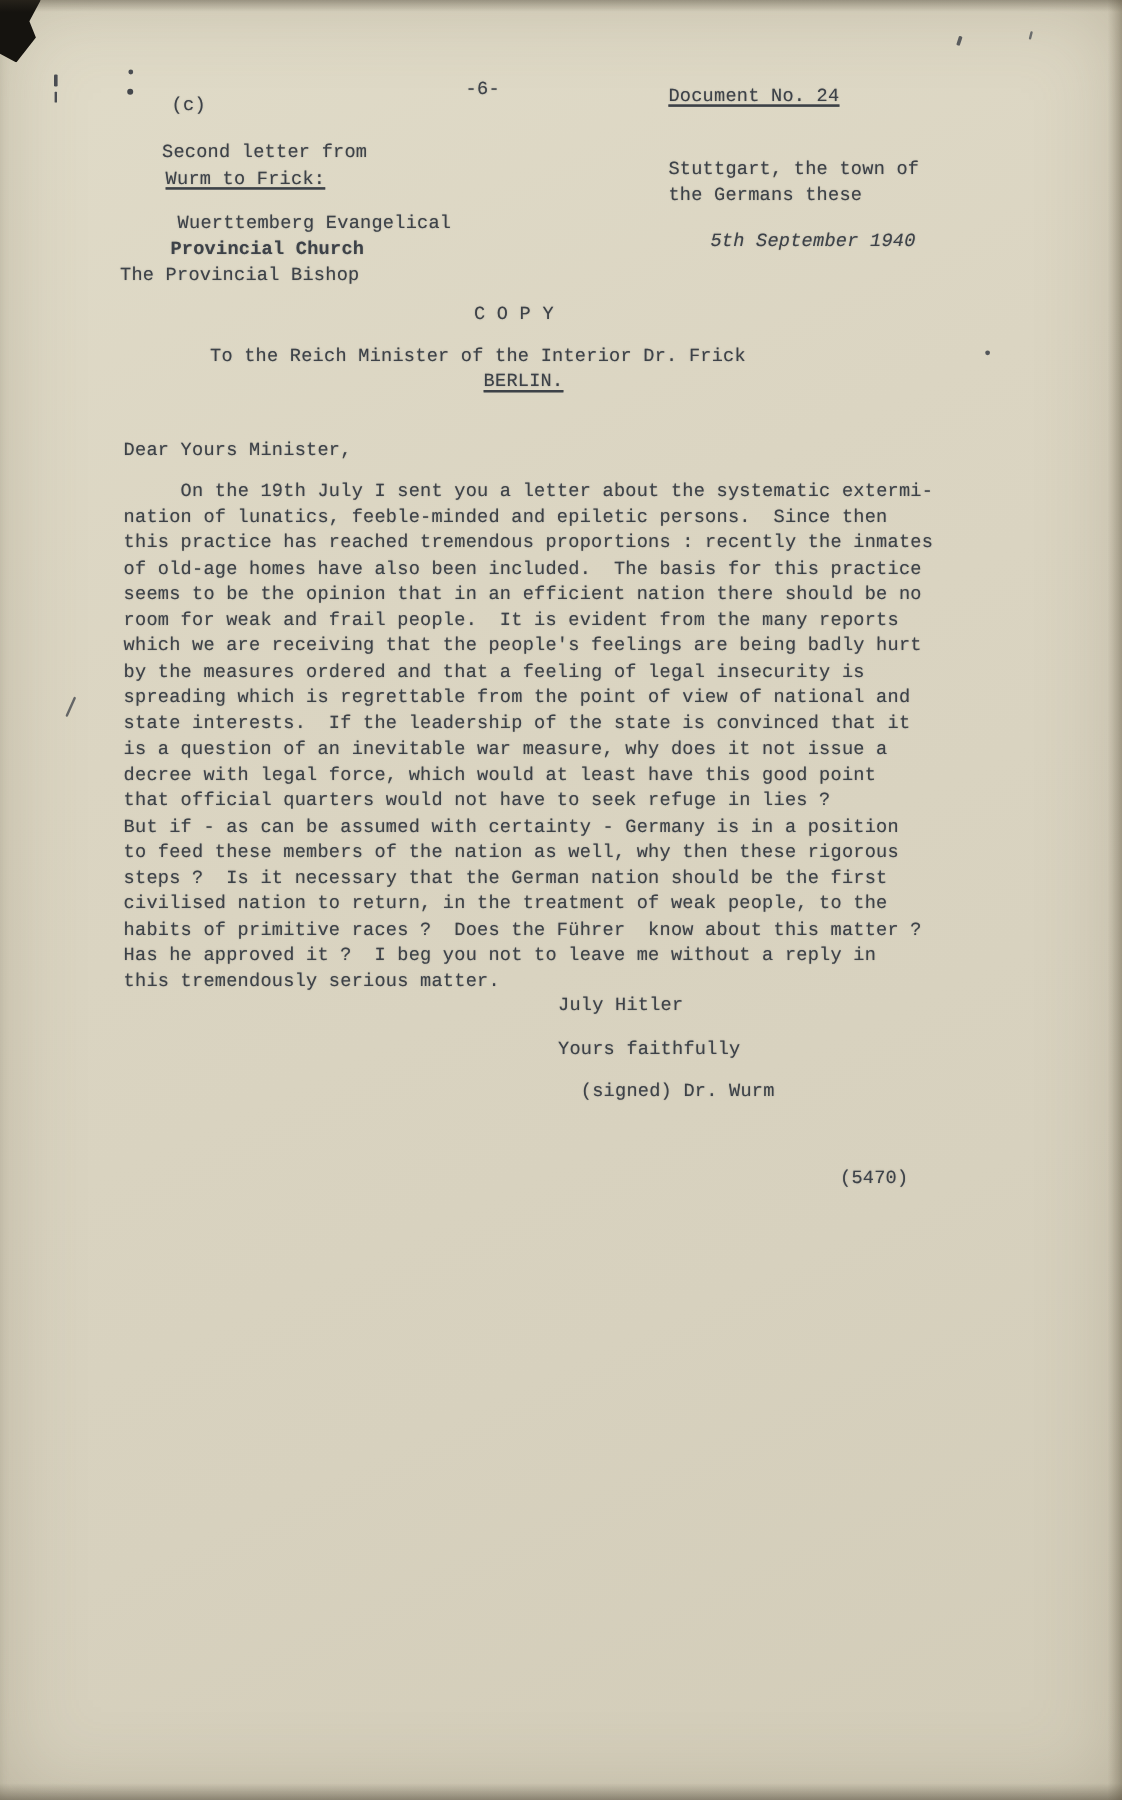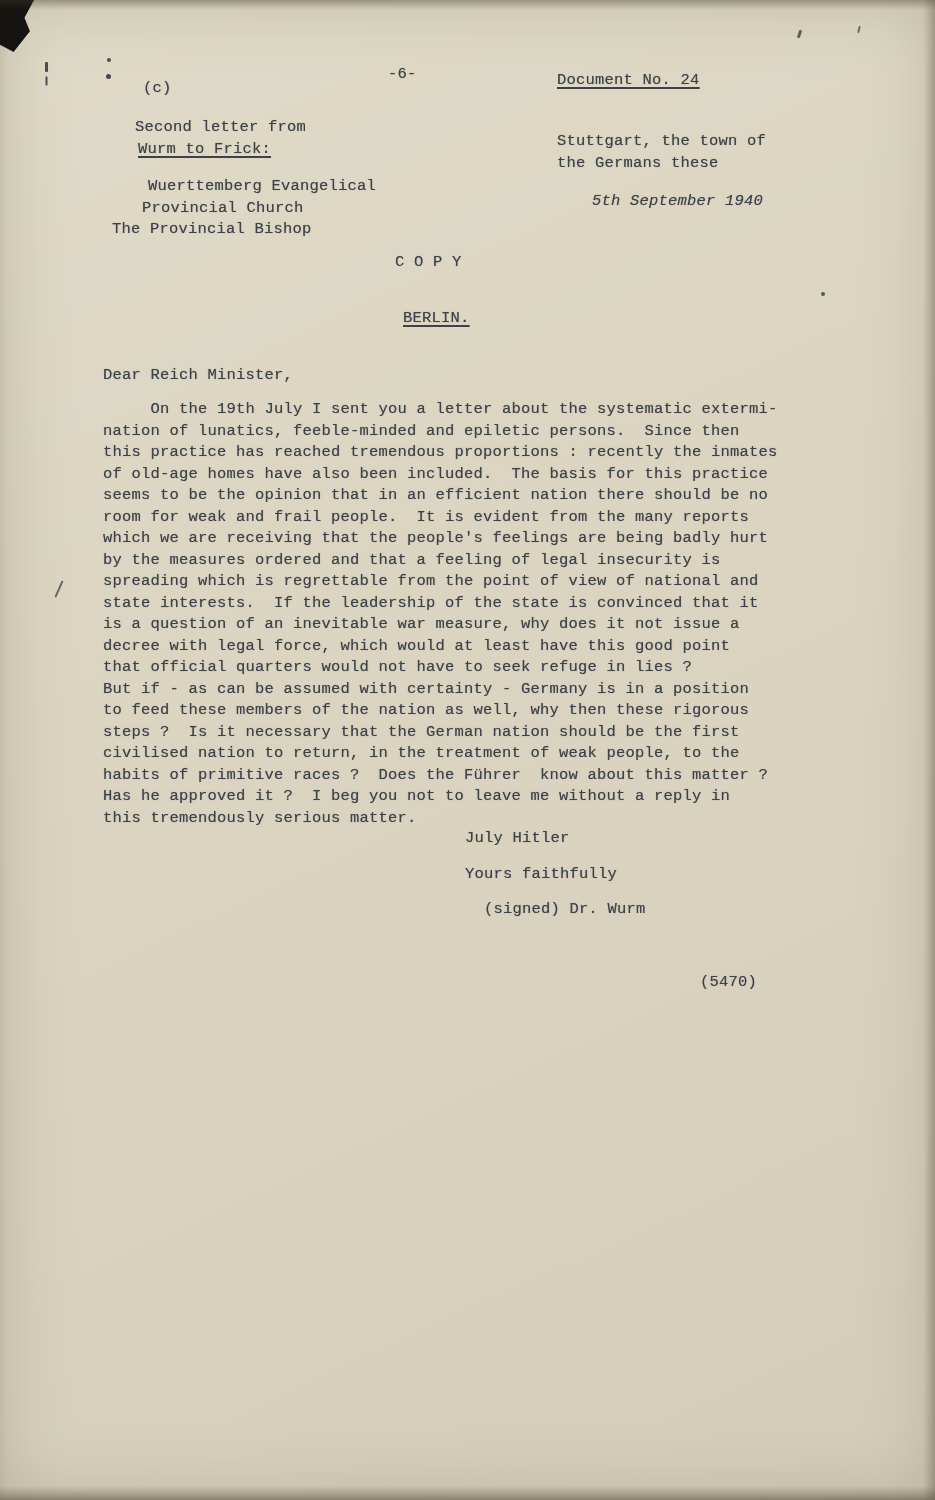--- a/index.html
+++ b/index.html
@@ -71,30 +71,31 @@
   <div class="t" style="left:388px; top:64px;">-6-</div>
   <div class="t ul" style="left:557px; top:70px;">Document No. 24</div>
 
   <div class="t" style="left:103px; top:117px;margin-left:32px;">Second letter from</div>
   <div class="t ul" style="left:138px; top:139px;">Wurm to Frick:</div>
 
   <div class="t" style="left:557px; top:131px;">Stuttgart, the town of</div>
   <div class="t" style="left:557px; top:153px;">the Germans these</div>
 
   <div class="t" style="left:100px; top:176px;margin-left:48px;">Wuerttemberg Evangelical</div>
-  <div class="t" style="left:142px; top:198px;">Provincial Church</div>
-  <div class="t" style="left:112px; top:219px;text-align:center;">The Provincial Bishop</div>
+  <div class="t" style="left:142px; top:198px;font-weight:bold;">Provincial Church</div>
+  <div class="t" style="left:100px; top:219px;text-align:center;">The Provincial Bishop</div>
 
   <div class="t" style="left:592px; top:191px;font-style:italic;">5th September 1940</div>
 
   <div class="t" style="left:395px; top:252px;">C O P Y</div>
 
+  <div class="t" style="left:175px; top:287px;">To the Reich Minister of the Interior Dr. Frick</div>
   <div class="t ul" style="left:403px; top:308px;">BERLIN.</div>
 
-  <div class="t" style="left:103px; top:365px;">Dear Reich Minister,</div>
+  <div class="t" style="left:103px; top:365px;">Dear Yours Minister,</div>
 
   <div class="t body-text" style="left:103px; top:399px;">     On the 19th July I sent you a letter about the systematic extermi-
 nation of lunatics, feeble-minded and epiletic persons.  Since then
 this practice has reached tremendous proportions : recently the inmates
 of old-age homes have also been included.  The basis for this practice
 seems to be the opinion that in an efficient nation there should be no
 room for weak and frail people.  It is evident from the many reports
 which we are receiving that the people's feelings are being badly hurt
 by the measures ordered and that a feeling of legal insecurity is
 spreading which is regrettable from the point of view of national and

